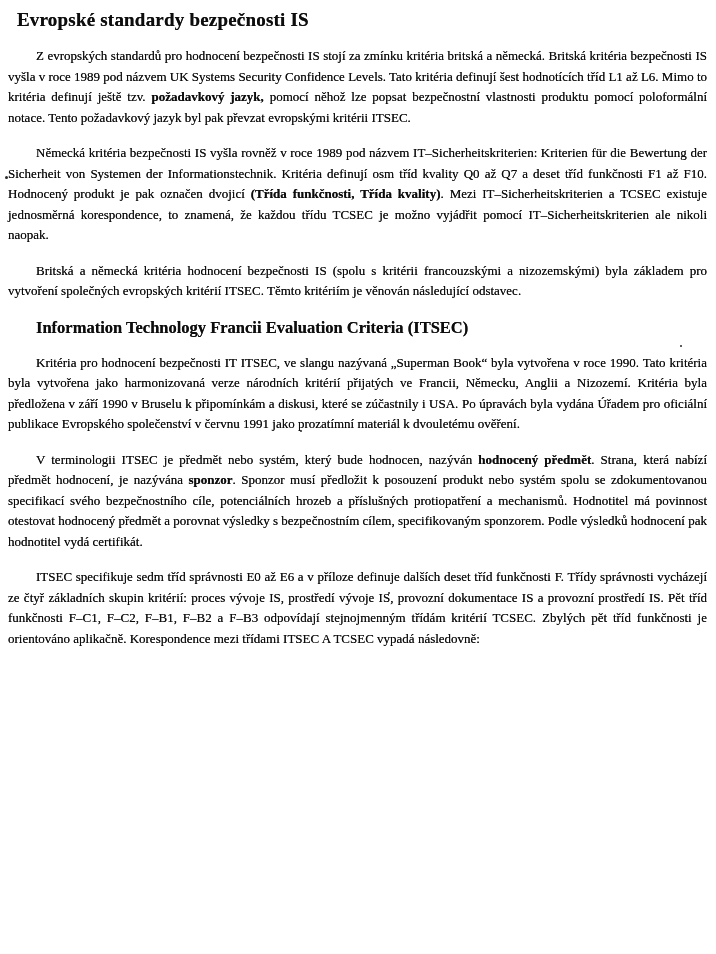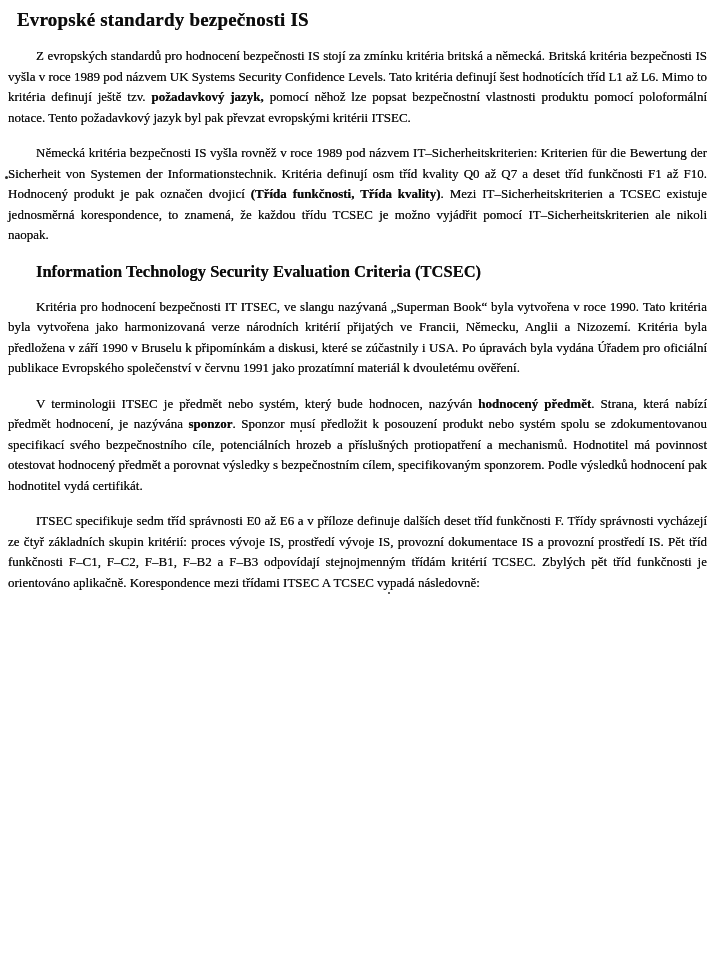--- a/index.html
+++ b/index.html
@@ -65,22 +65,23 @@
 <body>
 
 <div class="page">
 
   <h1 class="doc-title">Evropské standardy bezpečnosti IS</h1>
 
   <p class="para"><span>Z evropských standardů pro hodnocení bezpečnosti IS stojí za zmínku kritéria britská a německá. Britská kritéria bezpečnosti IS vyšla v roce 1989 pod názvem UK Systems Security Confidence Levels. Tato kritéria definují šest hodnotících tříd L1 až L6. Mimo to kritéria definují ještě tzv. </span><b class="term">požadavkový jazyk,</b><span> pomocí něhož lze popsat bezpečnostní vlastnosti produktu pomocí poloformální notace. Tento požadavkový jazyk byl pak převzat evropskými kritérii ITSEC.</span></p>
 
   <p class="para"><span>Německá kritéria bezpečnosti IS vyšla rovněž v roce 1989 pod názvem IT–Sicherheitskriterien: Kriterien für die Bewertung der Sicherheit von Systemen der Informationstechnik. Kritéria definují osm tříd kvality Q0 až Q7 a deset tříd funkčnosti F1 až F10. Hodnocený produkt je pak označen dvojicí </span><b class="term">(Třída funkčnosti, Třída kvality)</b><span>. Mezi IT–Sicherheitskriterien a TCSEC existuje jednosměrná korespondence, to znamená, že každou třídu TCSEC je možno vyjádřit pomocí IT–Sicherheitskriterien ale nikoli naopak.</span></p>
 
+  <p class="para"><span>Britská a německá kritéria hodnocení bezpečnosti IS (spolu s kritérii francouzskými a nizozemskými) byla základem pro vytvoření společných evropských kritérií ITSEC. Těmto kritériím je věnován následující odstavec.</span></p>
 
-  <h2 class="section-title">Information Technology Security Evaluation Criteria (TCSEC)</h2>
+  <h2 class="section-title">Information Technology Francii Evaluation Criteria (ITSEC)</h2>
 
   <p class="para"><span>Kritéria pro hodnocení bezpečnosti IT ITSEC, ve slangu nazývaná „Superman Book“ byla vytvořena v roce 1990. Tato kritéria byla vytvořena jako harmonizovaná verze národních kritérií přijatých ve Francii, Německu, Anglii a Nizozemí. Kritéria byla předložena v září 1990 v Bruselu k připomínkám a diskusi, které se zúčastnily i USA. Po úpravách byla vydána Úřadem pro oficiální publikace Evropského společenství v červnu 1991 jako prozatímní materiál k dvouletému ověření.</span></p>
 
   <p class="para"><span>V terminologii ITSEC je předmět nebo systém, který bude hodnocen, nazýván </span><b class="term">hodnocený předmět</b><span>. Strana, která nabízí předmět hodnocení, je nazývána </span><b class="term">sponzor</b><span>. Sponzor musí předložit k posouzení produkt nebo systém spolu se zdokumentovanou specifikací svého bezpečnostního cíle, potenciálních hrozeb a příslušných protiopatření a mechanismů. Hodnotitel má povinnost otestovat hodnocený předmět a porovnat výsledky s bezpečnostním cílem, specifikovaným sponzorem. Podle výsledků hodnocení pak hodnotitel vydá certifikát.</span></p>
 
   <p class="para"><span>ITSEC specifikuje sedm tříd správnosti E0 až E6 a v příloze definuje dalších deset tříd funkčnosti F. Třídy správnosti vycházejí ze čtyř základních skupin kritérií: proces vývoje IS, prostředí vývoje IS, provozní dokumentace IS a provozní prostředí IS. Pět tříd funkčnosti F–C1, F–C2, F–B1, F–B2 a F–B3 odpovídají stejnojmenným třídám kritérií TCSEC. Zbylých pět tříd funkčnosti je orientováno aplikačně. Korespondence mezi třídami ITSEC A TCSEC vypadá následovně:</span></p>
 
   <span class="speck speck-1"></span>
   <span class="speck speck-2"></span>
   <span class="speck speck-3"></span>

